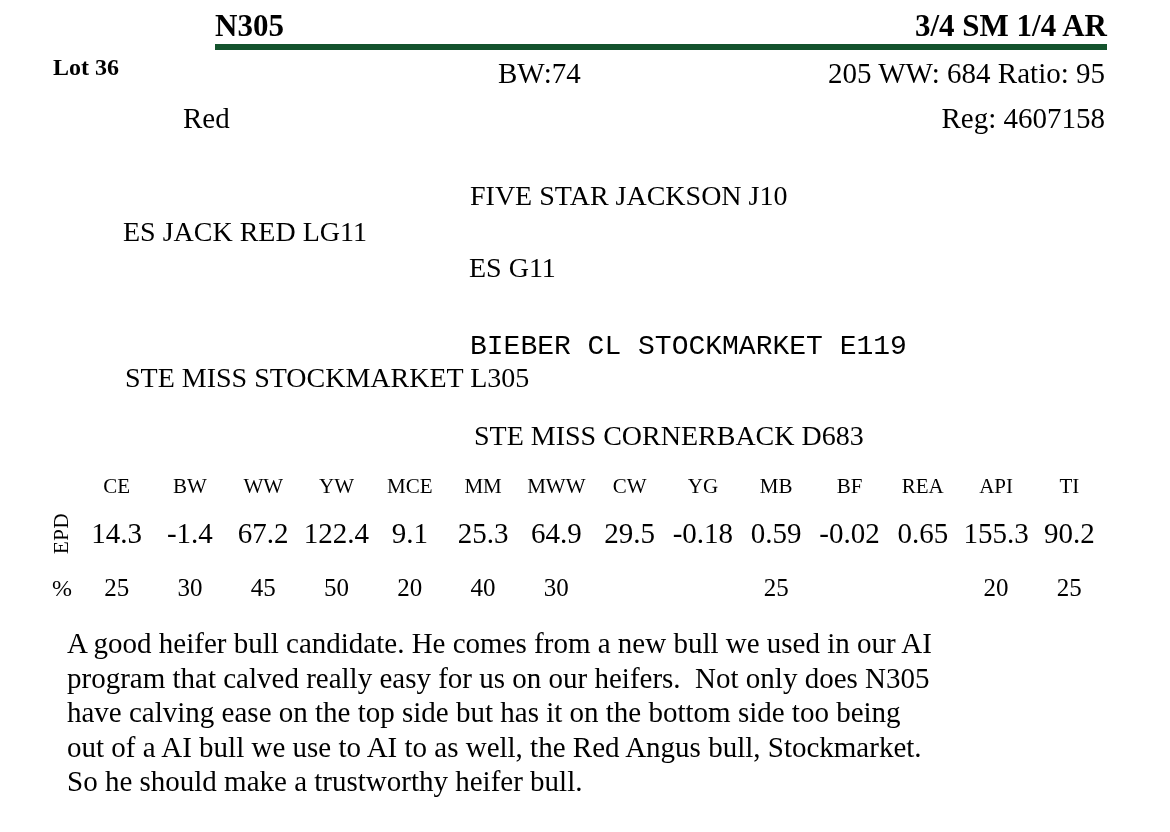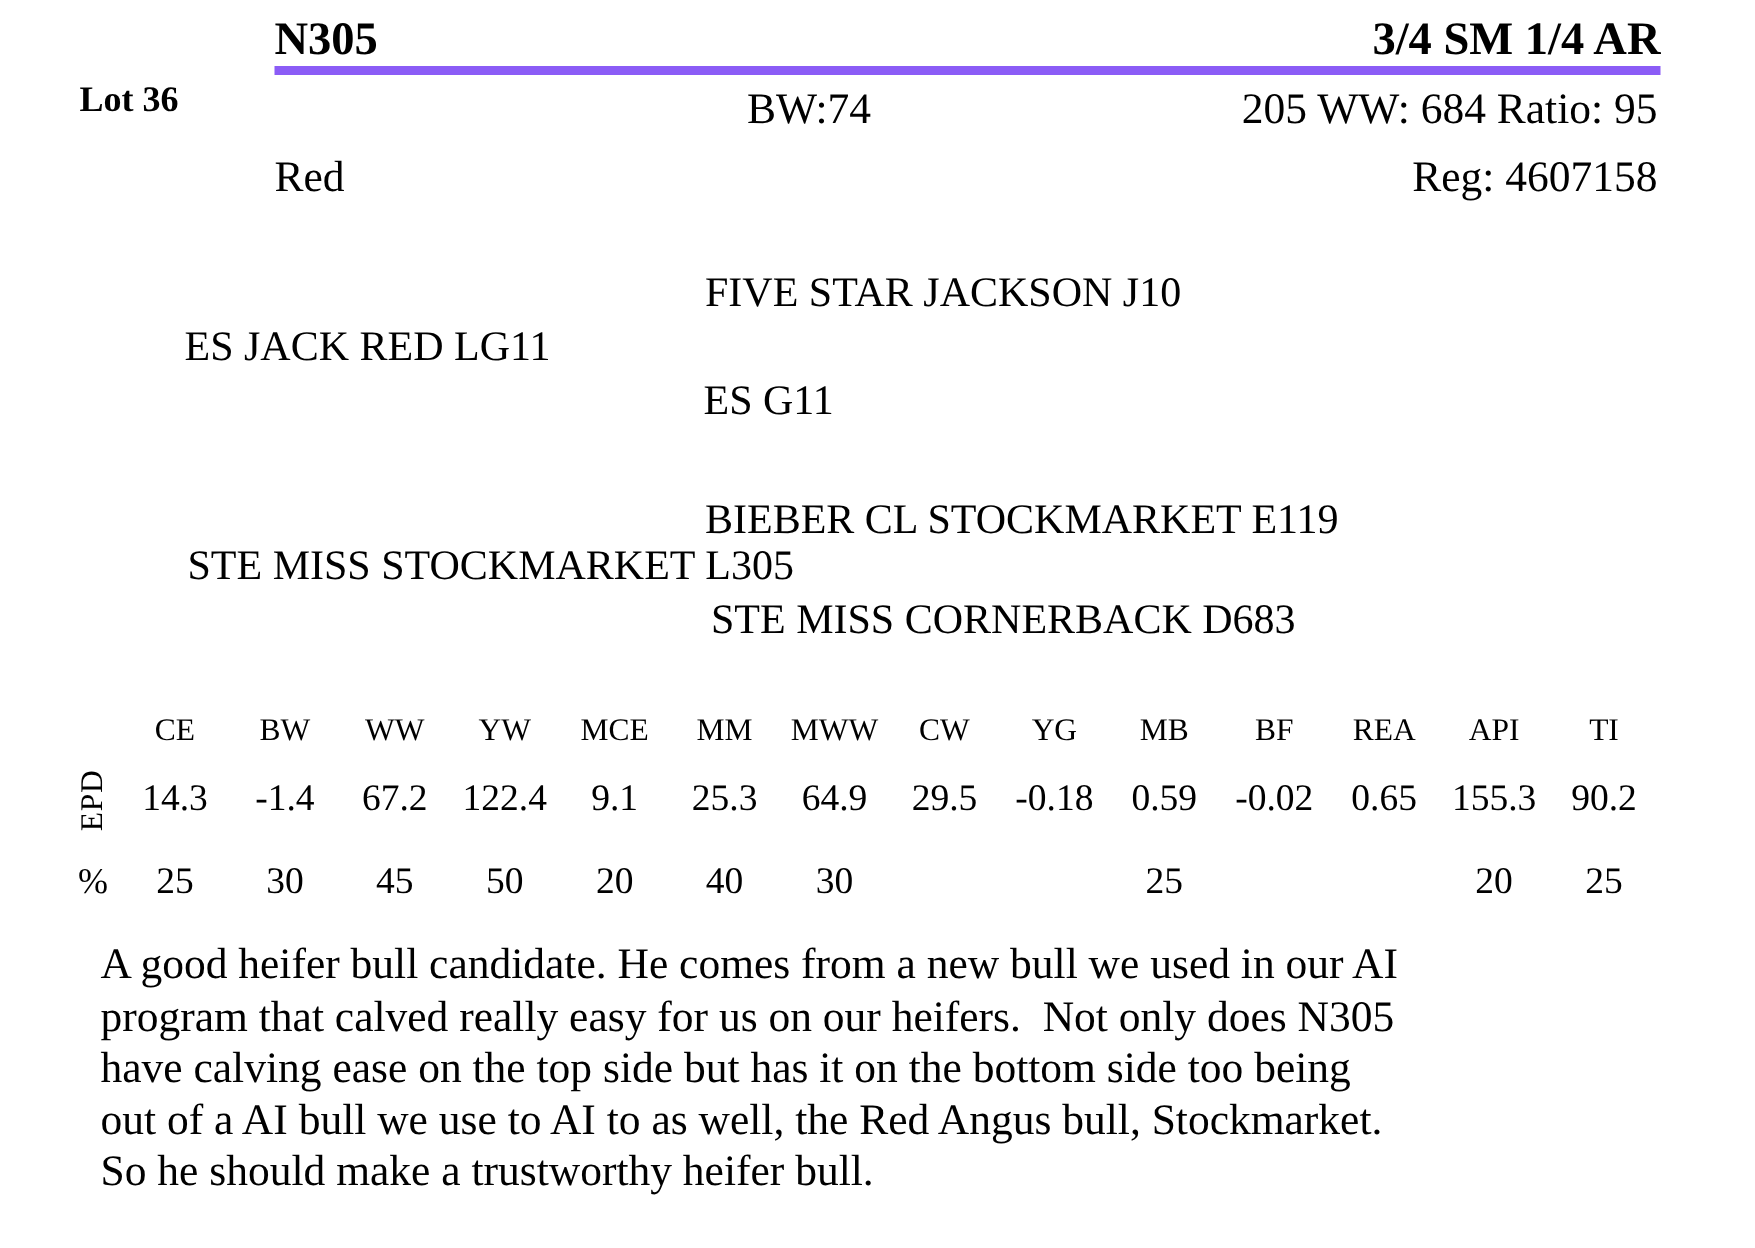--- a/index.html
+++ b/index.html
@@ -29,22 +29,23 @@
   .header-block {
     position: absolute;
     left: 183px;
     top: 8px;
     width: 924px;
   }
   .header-title-row {
     display: flex;
     justify-content: space-between;
     align-items: flex-end;
-    border-bottom: 6px solid #8b5cf6;
+    border-bottom: 6px solid #14532d;
     padding-bottom: 1px;
+    margin-left: 32px;
   }
   .header-title-row span {
     font-size: 31px;
     font-weight: bold;
     line-height: 35px;
     white-space: nowrap;
   }
   .header-info-row {
     position: relative;
     height: 43px;
@@ -59,42 +60,42 @@
   
   .ped-name {
     position: absolute;
     font-size: 28px;
     line-height: 32px;
     white-space: nowrap;
   }
   .ped-sire-sire { left: 470px; top: 180px; }
   .ped-sire      { left: 123px; top: 216px; }
   .ped-sire-dam  { left: 469px; top: 252px; }
-  .ped-dam-sire  { left: 470px; top: 331px; }
+  .ped-dam-sire  { left: 470px; top: 331px; font-family: Liberation Mono, monospace; }
   .ped-dam       { left: 125px; top: 362px; }
-  .ped-dam-dam   { left: 474px; top: 398px; }
+  .ped-dam-dam   { left: 474px; top: 420px; }
 
   
   .epd-grid {
     position: absolute;
     left: 44px;
     top: 468px;
     width: 1062px;
     display: grid;
     grid-template-columns: 36px repeat(14, 1fr);
     grid-template-rows: 36px 58px 52px;
   }
   .epd-grid .cell {
     display: flex;
     align-items: center;
     justify-content: center;
     white-space: nowrap;
   }
   .epd-head { font-size: 21px; }
-  .epd-val  { font-size: 25px; }
+  .epd-val  { font-size: 29px; }
   .epd-pct  { font-size: 25px; }
   .epd-rowlabel-epd {
     font-size: 21px;
     transform: rotate(-90deg);
     letter-spacing: 0.5px;
   }
   .epd-rowlabel-pct { font-size: 24px; }
 
   
   .description {

